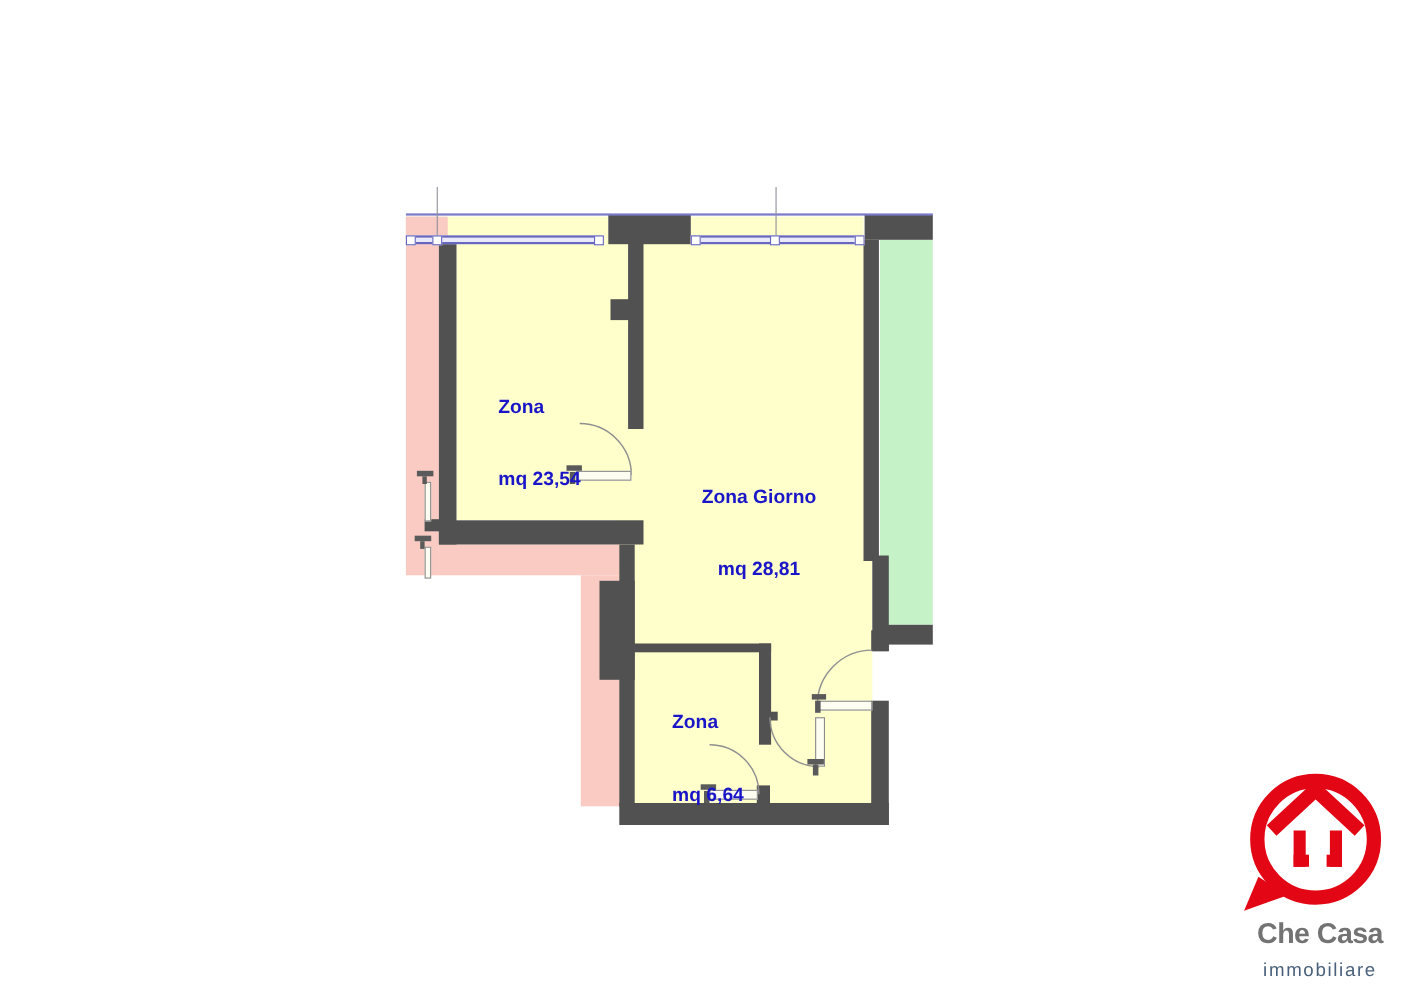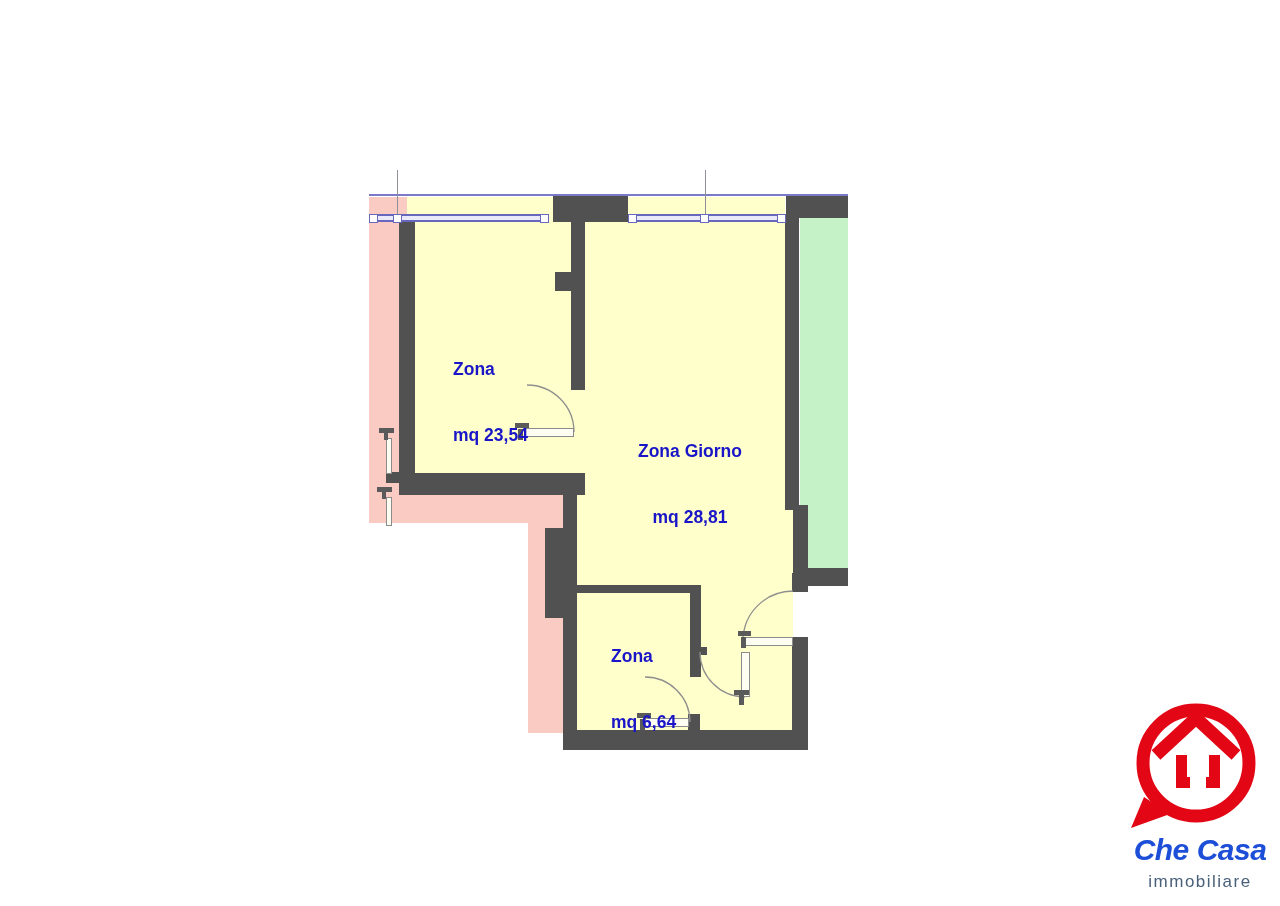--- a/index.html
+++ b/index.html
@@ -14,21 +14,21 @@
   .win{background:#e9e9fa;border-top:2px solid #6767bd;border-bottom:2px solid #6767bd;}
   .handle{width:7px;height:7px;background:#ffffff;border:1px solid #6767bd;}
   .refline{width:1px;background:#8f8f9b;}
   .topline{height:2px;background:#7a7ac8;}
   .leaf{background:#fdfdf2;border:1px solid #8b8b8b;box-sizing:border-box;}
   .mark{background:#5a5a5a;}
   .roomlabel{color:#1a16c8;font-weight:bold;font-size:17.5px;line-height:22px;white-space:pre;}
   .roomlabel.center{text-align:center;}
   #arc-overlay{position:absolute;left:0;top:0;pointer-events:none;}
   #logo-text-brand{position:absolute;left:1124px;top:833px;width:152px;text-align:center;
-      color:#1d4ed8;font-weight:bold;font-size:30px;letter-spacing:-0.5px;font-style:italic;}
+      color:#737373;font-weight:bold;font-size:26px;letter-spacing:-0.5px;}
   #logo-text-tagline{position:absolute;left:1124px;top:872px;width:152px;text-align:center;
       color:#49607a;font-size:17px;letter-spacing:1.5px;}
 </style>
 </head>
 <body>
 
 <div id="plan">
 
   <div class="abs fill-floor" style="left:399px;top:197px;width:154px;height:20px;"></div>
   <div class="abs fill-floor" style="left:628px;top:197px;width:157px;height:20px;"></div>

